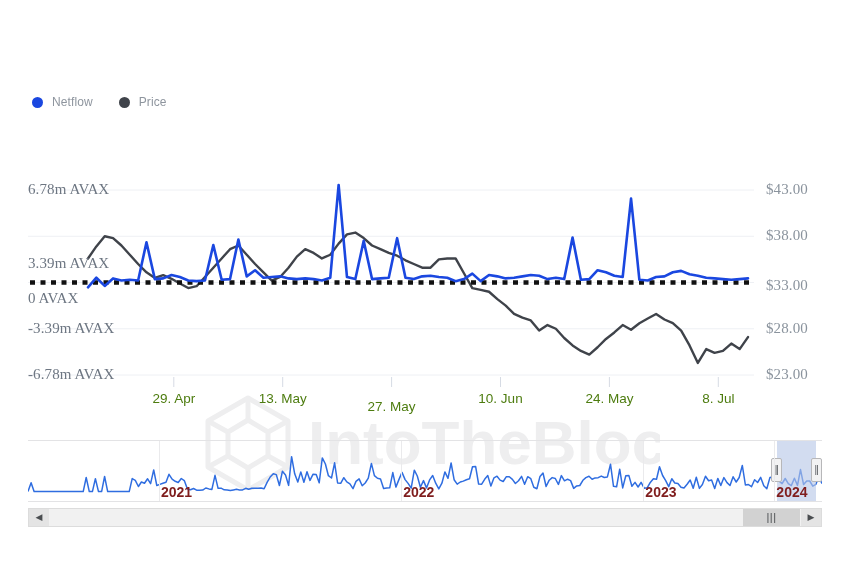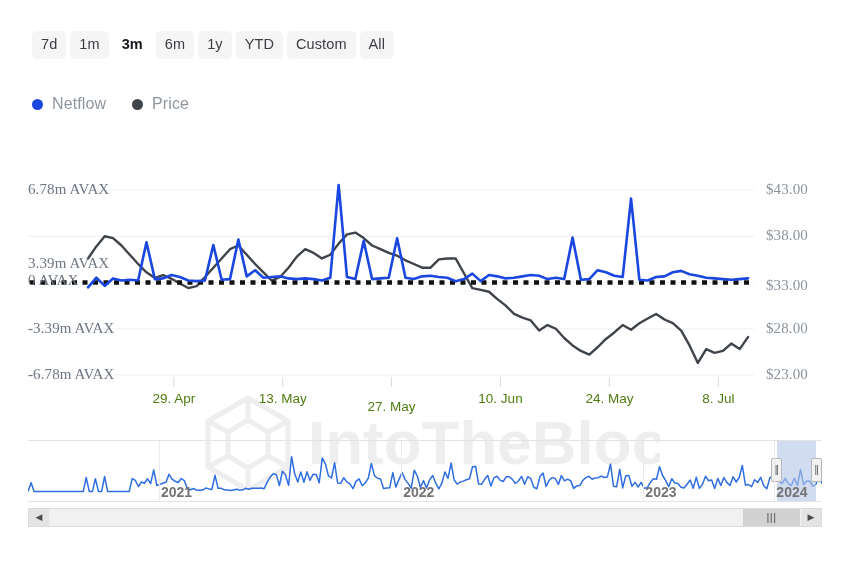--- a/index.html
+++ b/index.html
@@ -32,21 +32,21 @@
     color:#16181c;
   }
 
   
   #legend{
     position:absolute; left:32px; top:95px;
     display:flex; align-items:center; gap:26px;
   }
   .legend-item{ display:flex; align-items:center; gap:9px; cursor:pointer; }
   .legend-dot{ width:11px; height:11px; border-radius:50%; display:block; }
-  .legend-label{ font-size:16px; color:#8e959e; letter-spacing:.1px; }
+  .legend-label{ font-size:12px; color:#8e959e; letter-spacing:.1px; }
 
   
   #chart-area{
     position:absolute; left:0; top:150px; width:850px; height:270px;
   }
   .axis-label{
     position:absolute;
     font-size:15px;
     color:#6d7682;
     white-space:nowrap;
@@ -73,21 +73,21 @@
     position:absolute; left:28px; top:440px; width:794px; height:62px;
   }
   #nav-top-line{
     position:absolute; left:0; top:0; width:794px; height:1px; background:#e3e3e5;
   }
   #nav-bottom-line{
     position:absolute; left:0; bottom:0; width:794px; height:1px; background:#e3e3e5;
   }
   .nav-year{
     position:absolute; bottom:2px;
-    font-size:14px; color:#737373; font-weight:bold;
+    font-size:14px; color:#7f1d1d; font-weight:bold;
     transform:translateX(-2px);
   }
   .nav-tick{
     position:absolute; top:1px; width:1px; height:60px; background:#eaeaec;
   }
   #nav-selection{
     position:absolute; top:1px; height:60px;
     background:#b6c6e6; opacity:.62;
   }
   .nav-handle{
@@ -125,30 +125,20 @@
     display:flex; align-items:center; justify-content:center;
     cursor:pointer;
   }
   #sb-thumb .grip{ font-size:11px; color:#4a4d50; line-height:1; letter-spacing:.5px; }
 </style>
 </head>
 <body>
 
 <div id="app">
 
-  <div id="range-bar">
-      <button class="range-btn">7d</button>
-      <button class="range-btn">1m</button>
-      <button class="range-btn selected">3m</button>
-      <button class="range-btn">6m</button>
-      <button class="range-btn">1y</button>
-      <button class="range-btn">YTD</button>
-      <button class="range-btn">Custom</button>
-      <button class="range-btn">All</button>
-    </div>
 
   <div id="legend">
       <div class="legend-item">
         <span class="legend-dot" style="background: rgb(26, 71, 224);"></span>
         <span class="legend-label">Netflow</span>
       </div>
       <div class="legend-item">
         <span class="legend-dot" style="background: rgb(63, 67, 74);"></span>
         <span class="legend-label">Price</span>
       </div>
@@ -183,21 +173,21 @@
         <line x1="282.7" y1="227" x2="282.7" y2="237" stroke="#d6dbe4" stroke-width="1"></line>
         <line x1="391.6" y1="227" x2="391.6" y2="237" stroke="#d6dbe4" stroke-width="1"></line>
         <line x1="500.5" y1="227" x2="500.5" y2="237" stroke="#d6dbe4" stroke-width="1"></line>
         <line x1="609.4" y1="227" x2="609.4" y2="237" stroke="#d6dbe4" stroke-width="1"></line>
         <line x1="718.3" y1="227" x2="718.3" y2="237" stroke="#d6dbe4" stroke-width="1"></line>
       </svg>
 
     <div id="labels-layer">
         <div class="axis-label" style="left: 28px; top: 31px;">6.78m AVAX</div>
         <div class="axis-label" style="left: 28px; top: 77.25px; margin-top: 28px;">3.39m AVAX</div>
-        <div class="axis-label" style="left: 28px; top: 122px;">0 AVAX</div>
+        <div class="axis-label" style="left: 28px; top: 140px;">0 AVAX</div>
         <div class="axis-label" style="left: 28px; top: 169.75px;">-3.39m AVAX</div>
         <div class="axis-label" style="left: 28px; top: 216px;">-6.78m AVAX</div>
         <div class="axis-label right" style="left: 766px; top: 31px;">$43.00</div>
         <div class="axis-label right" style="left: 766px; top: 77.25px;">$38.00</div>
         <div class="axis-label right" style="left: 766px; top: 127px;">$33.00</div>
         <div class="axis-label right" style="left: 766px; top: 169.75px;">$28.00</div>
         <div class="axis-label right" style="left: 766px; top: 216px;">$23.00</div>
         <div class="xaxis-label" style="left: 173.8px; top: 241px;">29. Apr</div>
         <div class="xaxis-label" style="left: 282.7px; top: 241px;">13. May</div>
         <div class="xaxis-label" style="left: 391.6px; top: 249px;">27. May</div>

